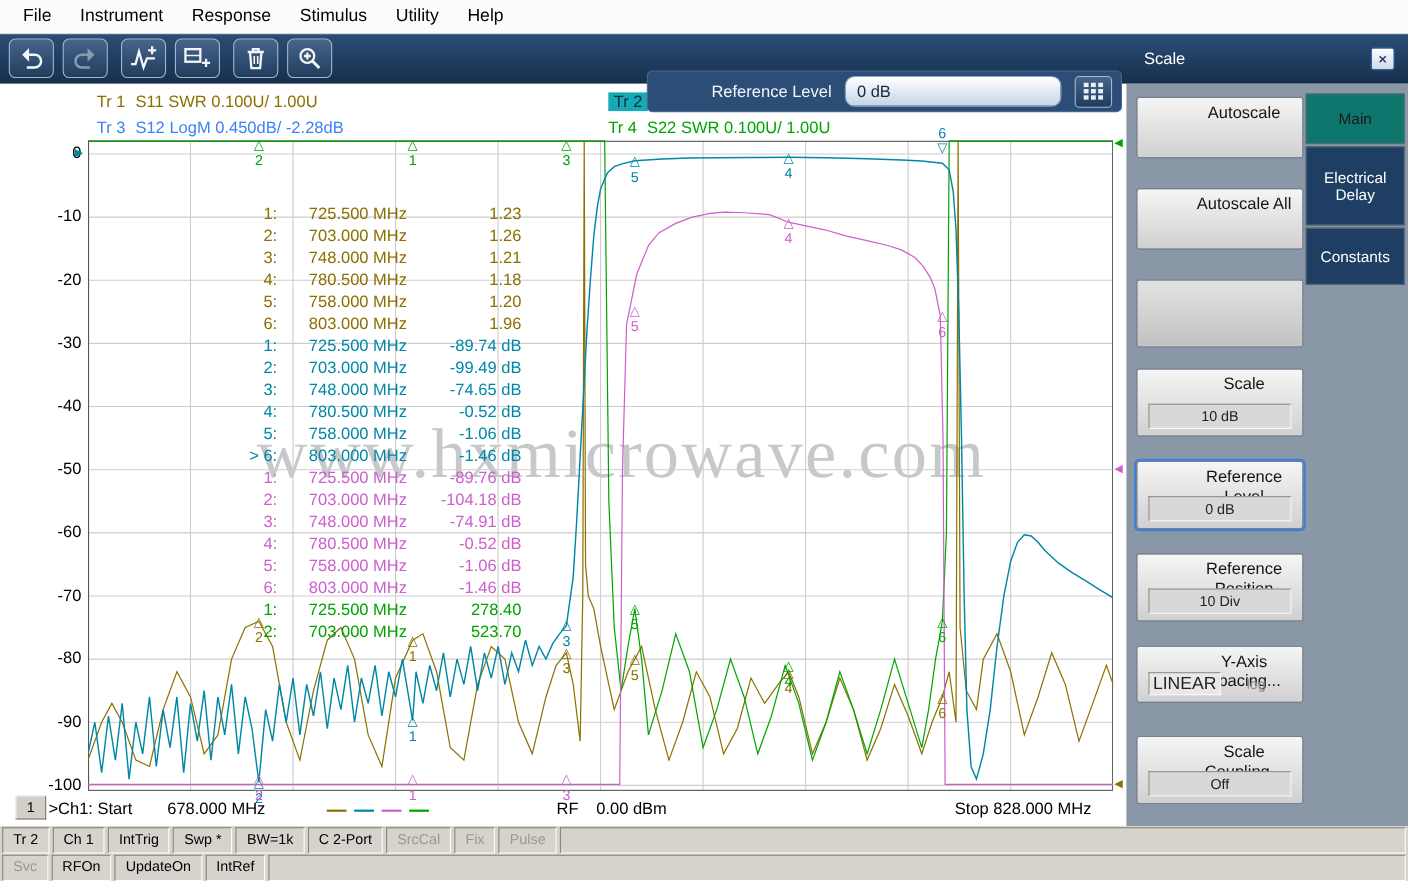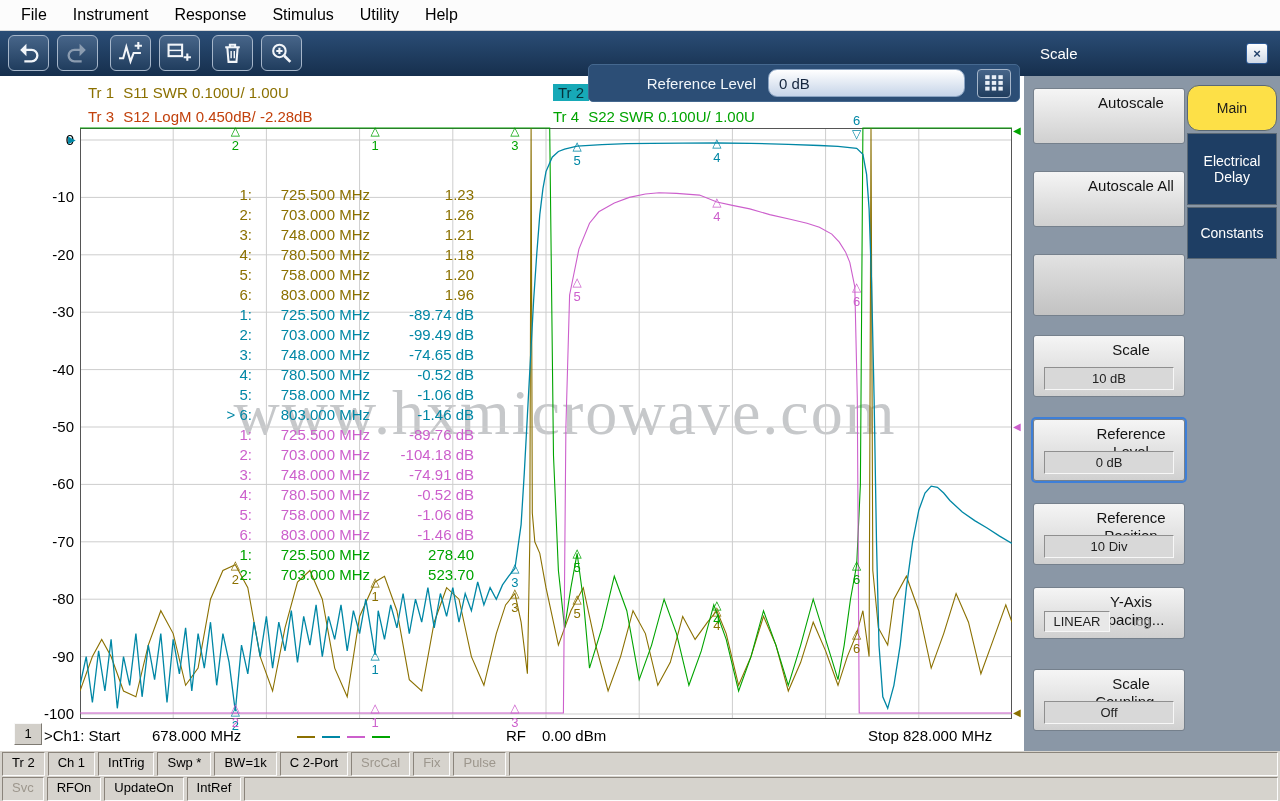--- a/index.html
+++ b/index.html
@@ -57,26 +57,26 @@
   .panel-btn{position:absolute;left:9px;width:152px;background:linear-gradient(#f5f5f5,#d0d0d0);
              border:1px solid #75808c;border-radius:3px;box-sizing:border-box;padding-left:44px;}
   .panel-btn.blank{background:linear-gradient(#e2e2e2,#c2c2c2);}
   .panel-btn.active{box-shadow:0 0 0 2px #3e7fd8;}
   .panel-btn .lbl{font-size:15px;color:#141414;text-align:center;margin-top:5px;line-height:18px;}
   .panel-btn .val{position:absolute;left:10px;right:10px;bottom:6px;height:21px;background:#d8d8d8;
                   border:1px solid;border-color:#8f8f8f #f7f7f7 #f7f7f7 #8f8f8f;font-size:13px;
                   color:#222;text-align:center;line-height:21px;margin-top:36px;}
   .panel-btn .val.seg{display:flex;padding:0;background:none;border:none;}
   .seg-on{flex:1;background:#e8e8e8;border:1px solid;border-color:#8f8f8f #f7f7f7 #f7f7f7 #8f8f8f;
-          font-size:13px;color:#222;line-height:19px;}
+          font-size:16px;color:#222;line-height:19px;}
   .seg-off{flex:1;font-size:13px;color:#8d8d8d;text-align:center;line-height:21px;}
   .tab{position:absolute;left:163px;width:90px;box-sizing:border-box;border:1px solid #5a6875;
        display:flex;align-items:center;justify-content:center;text-align:center;font-size:14px;}
   .tab.dark{background:#1e3e64;color:#fff;}
-  .tab.lite{background:#fde047;color:#1a1a1a;border-radius:12px;}
+  .tab.lite{background:#0f766e;color:#1a1a1a;}
   
   .status-wrap{position:absolute;left:0;top:751px;width:1280px;height:50px;background:#d6d3cd;z-index:6;}
   .status-row{display:flex;height:24px;padding:1px 2px 0 2px;gap:3px;}
   .cell{font-size:13px;padding:2px 9px;background:#d6d3cd;color:#000;white-space:nowrap;
         border:1px solid;border-color:#8a847b #fcfcfc #fcfcfc #8a847b;}
   .cell.off{color:#9d978d;}
   .filler{flex:1;border:1px solid;border-color:#8a847b #fcfcfc #fcfcfc #8a847b;}
 </style>
 </head>
 <body>
@@ -179,21 +179,21 @@
     <div class="y-label" style="top: 418px;">-50</div>
     <div class="y-label" style="top: 475.4px;">-60</div>
     <div class="y-label" style="top: 532.8px;">-70</div>
     <div class="y-label" style="top: 590.2px;">-80</div>
     <div class="y-label" style="top: 647.6px;">-90</div>
     <div class="y-label" style="top: 705px;">-100</div>
   </div>
 <div id="legend">
     <span class="legend-entry" style="left: 88px; top: 84px; color: rgb(139, 112, 0);"><span class="legend-id">Tr 1</span><span>S11 SWR 0.100U/ 1.00U</span></span>
     <span class="legend-entry" style="left: 553px; top: 84px; color: rgb(0, 135, 165);"><span class="legend-chip">Tr 2</span><span>S21 LogM 10.00dB/ 0.00dB</span></span>
-    <span class="legend-entry" style="left: 88px; top: 108px; color: #c2410c;"><span class="legend-id">Tr 3</span><span>S12 LogM 0.450dB/ -2.28dB</span></span>
+    <span class="legend-entry" style="left: 88px; top: 108px; color: #3b82f6;"><span class="legend-id">Tr 3</span><span>S12 LogM 0.450dB/ -2.28dB</span></span>
     <span class="legend-entry" style="left: 553px; top: 108px; color: rgb(0, 164, 0);"><span class="legend-id">Tr 4</span><span>S22 SWR 0.100U/ 1.00U</span></span>
   </div>
 <div class="marker-table" id="marker-table">
     <div class="mrow" style="color: rgb(139, 112, 0);">
       <span class="mcol-n">1:</span>
       <span class="mcol-f">725.500 MHz</span>
       <span class="mcol-v">1.23</span>
     </div>
     <div class="mrow" style="color: rgb(139, 112, 0);">
       <span class="mcol-n">2:</span>

